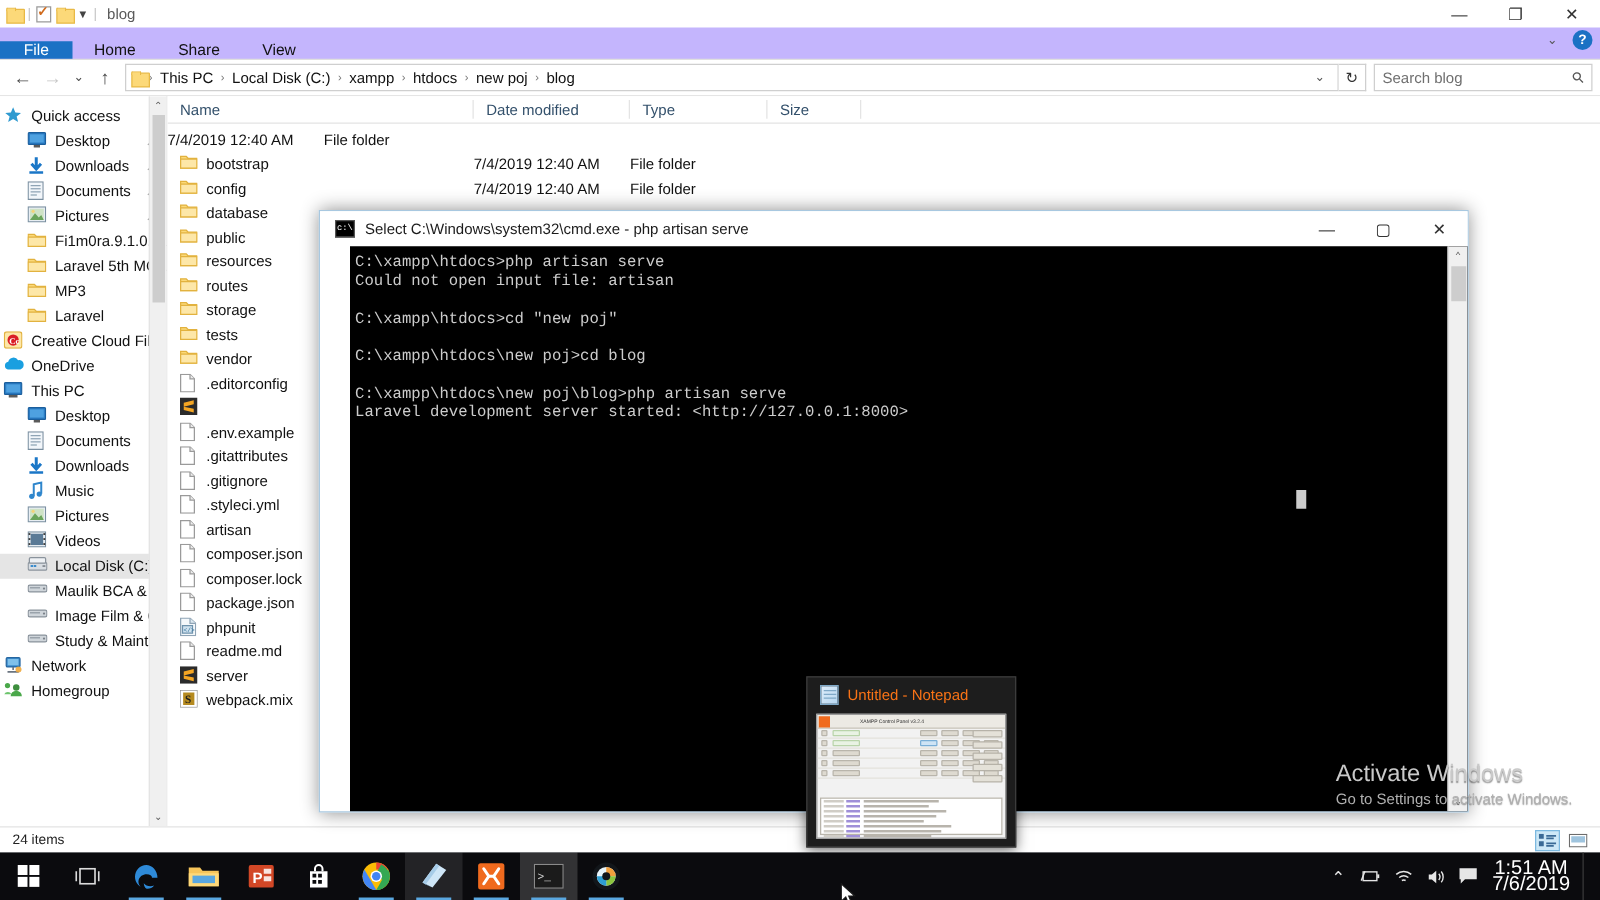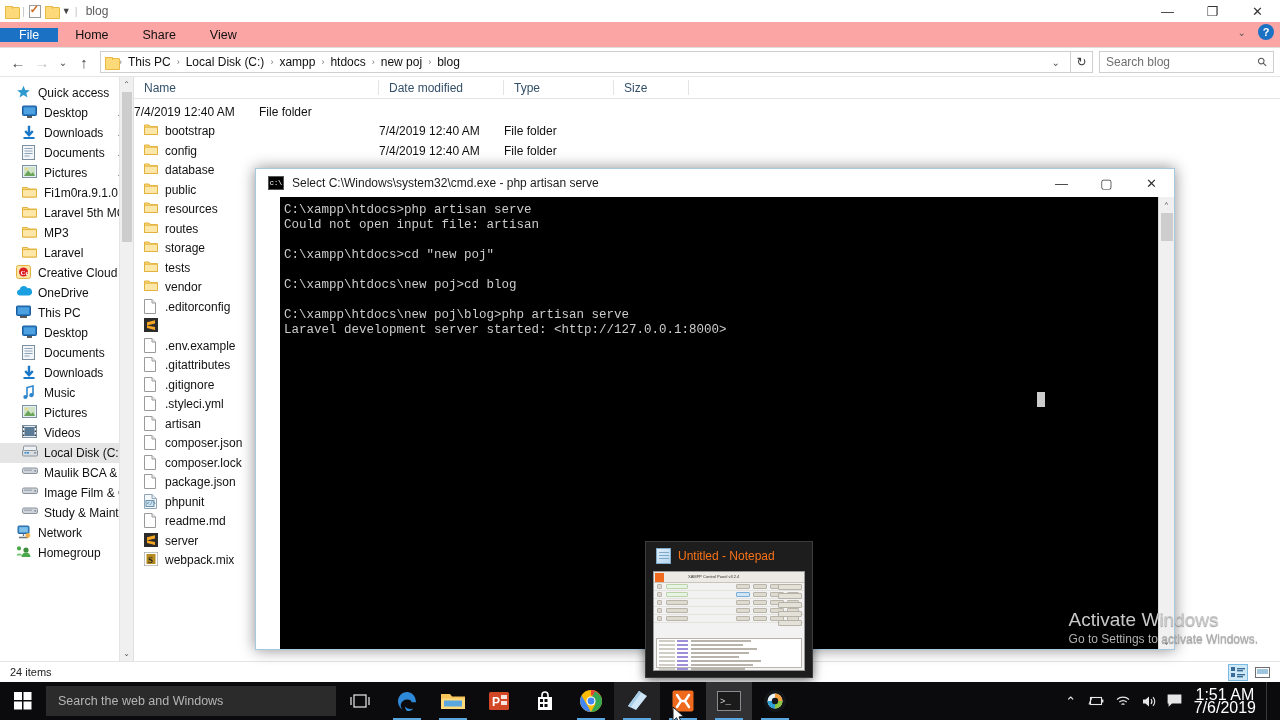--- a/index.html
+++ b/index.html
@@ -58,21 +58,21 @@
   .win-ctrls {
     position:absolute; right:0; top:0; display:flex; height:22px;
   }
   .win-ctrls div {
     width:45px; height:22px; display:flex; align-items:center; justify-content:center;
     font-size:13px; color:#333; font-family:"Liberation Sans", sans-serif;
   }
 
   
   .ribbon {
-    height:26px; display:flex; align-items:center; background:#fca5a5;
+    height:26px; display:flex; align-items:flex-end; background:#c4b5fd;
     flex:0 0 26px; border-bottom:1px solid #dfdfdf; position:relative;
   }
   .tab {
     padding:0 17px; display:flex; align-items:center; font-size:12.5px; color:#111;
   }
   .tab.file { background:#1b71c4; color:#fff; padding:0 19px; }
   .ribbon-right {
     position:absolute; right:6px; top:2px; display:flex; align-items:center; gap:12px;
   }
   .chev-sm { font-size:10px; color:#555; }
@@ -111,21 +111,21 @@
   .search-box .mag { margin-left:auto; color:#555; font-size:12px; transform:rotate(-45deg); }
 
   
   .ex-body { flex:1; display:flex; min-height:0; border-top:1px solid #e5e5e5;}
   .nav-pane {
     width:133px; background:#fff; position:relative; overflow:hidden;
     font-size:12px;
   }
   .nav-list { padding-top:6px; }
   .nav-item {
-    height:20px; display:flex; align-items:center; gap:6px; padding-left:16px;
+    height:20px; display:flex; align-items:center; gap:6px; padding-left:3px;
     color:#111; white-space:nowrap; position:relative;
   }
   .nav-item.sel { background:#e5e5e5; }
   .nav-item .lbl { overflow:hidden; }
   .nav-item .pin {
     position:absolute; right:8px; color:#7a7a7a; font-size:11px;
     transform:rotate(45deg);
   }
   .nav-item.ind1 { padding-left:22px;text-align:right; }
 
@@ -1097,23 +1097,20 @@
 
 <div id="taskbar">
   <div class="start-btn">
     <svg width="18" height="18" viewBox="0 0 18 18">
       <rect x="0" y="0" width="8" height="8" fill="#fff"></rect>
       <rect x="9.5" y="0" width="8" height="8" fill="#fff"></rect>
       <rect x="0" y="9.5" width="8" height="8" fill="#fff"></rect>
       <rect x="9.5" y="9.5" width="8" height="8" fill="#fff"></rect>
     </svg>
   </div>
-  <div class="tb-search">
-    <span>Search the web and Windows</span>
-  </div>
   <div class="taskview">
     <svg width="22" height="16" viewBox="0 0 22 16">
       <rect x="5" y="2" width="12" height="12" fill="none" stroke="#dcdcdc" stroke-width="1.3"></rect>
       <path d="M2,4 L2,12 M20,4 L20,12" stroke="#dcdcdc" stroke-width="1.3"></path>
     </svg>
   </div>
 
   <div class="tb-icons">
 
     <div class="tbi open">

